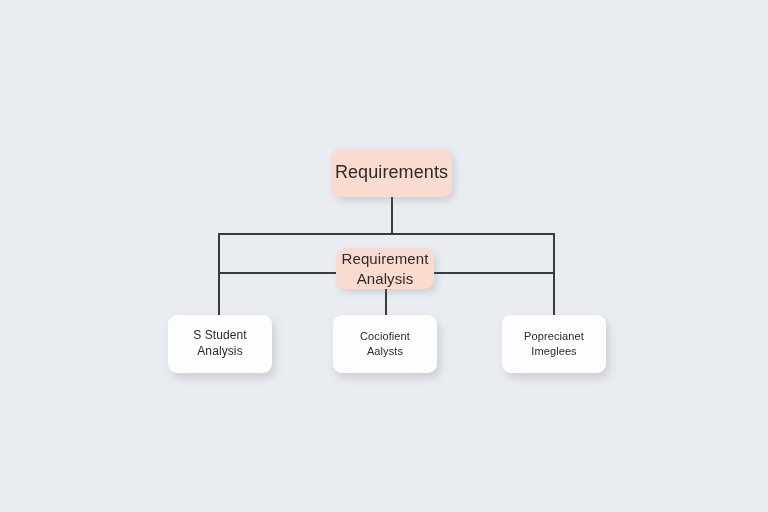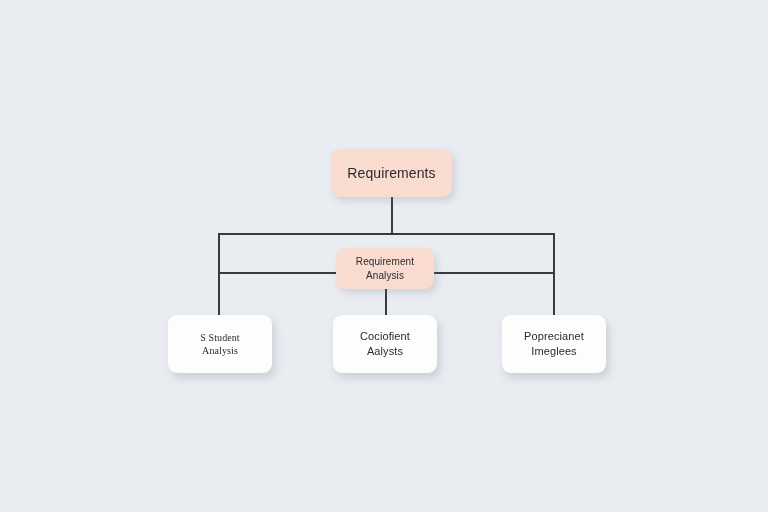--- a/index.html
+++ b/index.html
@@ -54,23 +54,23 @@
     background: #fadbd0;
     box-shadow: 3px 4px 7px rgba(120,120,130,0.22);
   }
 
   .node.plain {
     background: #fdfdfd;
     box-shadow: 3px 5px 8px rgba(120,125,135,0.26);
   }
 
   
-  #node-root      { left: 331px; top: 149px; width: 121px; height: 48px; font-size: 14px; }
-  #node-analysis  { left: 336px; top: 248px; width: 98px;  height: 41px; font-size: 10px; }
-  #node-leaf-0    { left: 168px; top: 315px; width: 104px; height: 58px; font-size: 10px; font-family: Liberation Serif, serif; }
+  #node-root      { left: 331px; top: 149px; width: 121px; height: 48px; font-size: 18px; }
+  #node-analysis  { left: 336px; top: 248px; width: 98px;  height: 41px; font-size: 15px; }
+  #node-leaf-0    { left: 168px; top: 315px; width: 104px; height: 58px; font-size: 12px; }
   #node-leaf-1    { left: 333px; top: 315px; width: 104px; height: 58px; font-size: 11px; }
   #node-leaf-2    { left: 502px; top: 315px; width: 104px; height: 58px; font-size: 11px; }
 </style>
 </head>
 <body>
 
 <div id="canvas">
 
   <div class="edge v" style="left:391px; top:196px; height:38px;"></div>
   <div class="edge h" style="left:218px; top:233px; width:336px;"></div>

